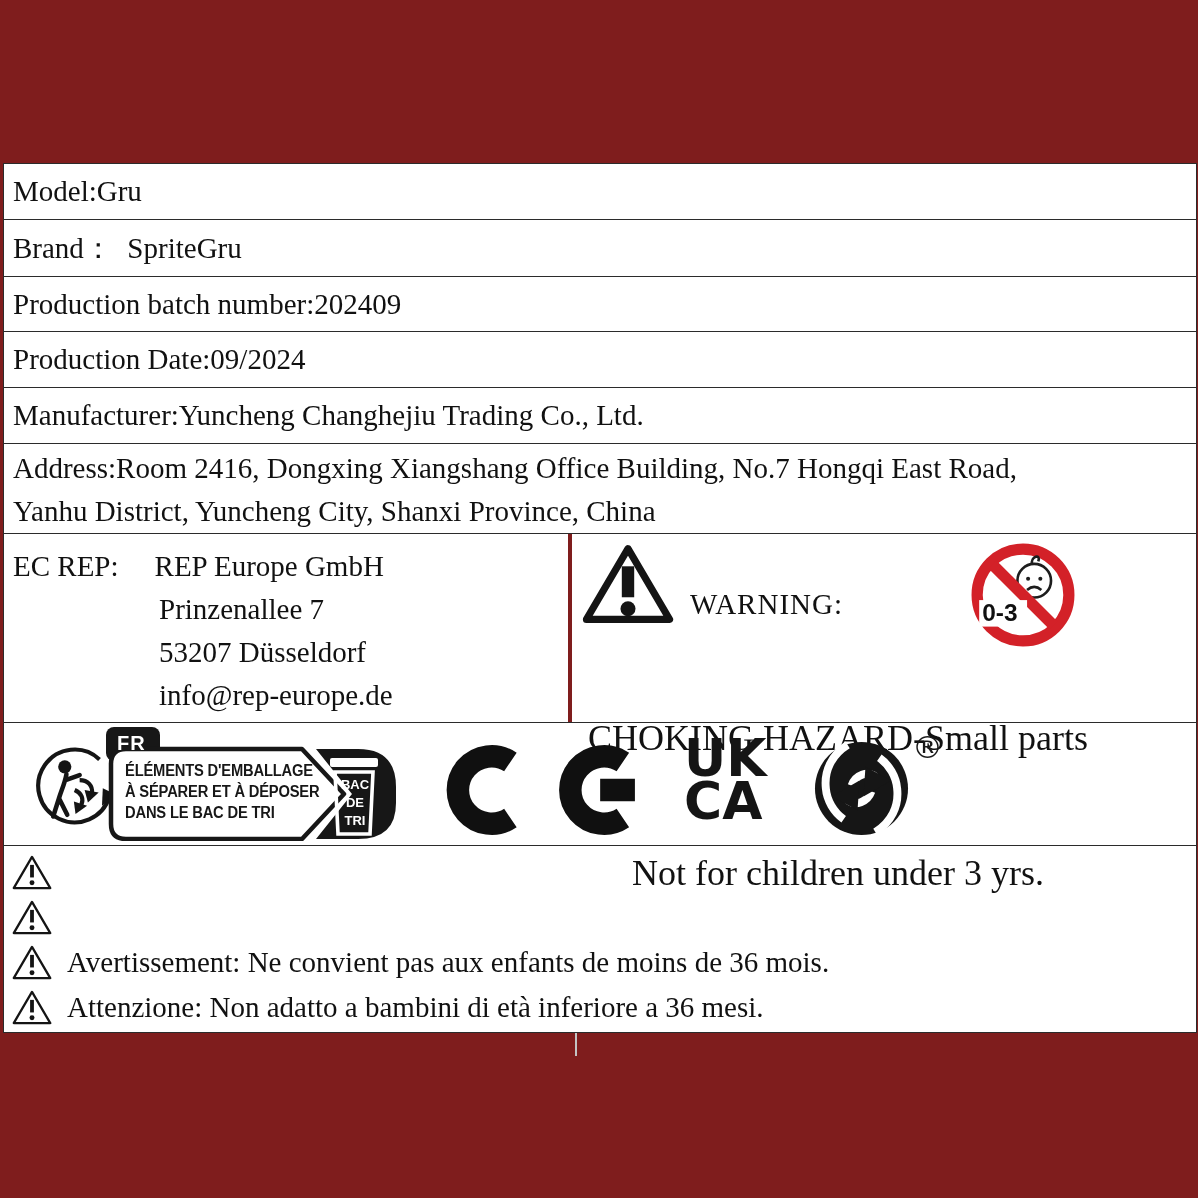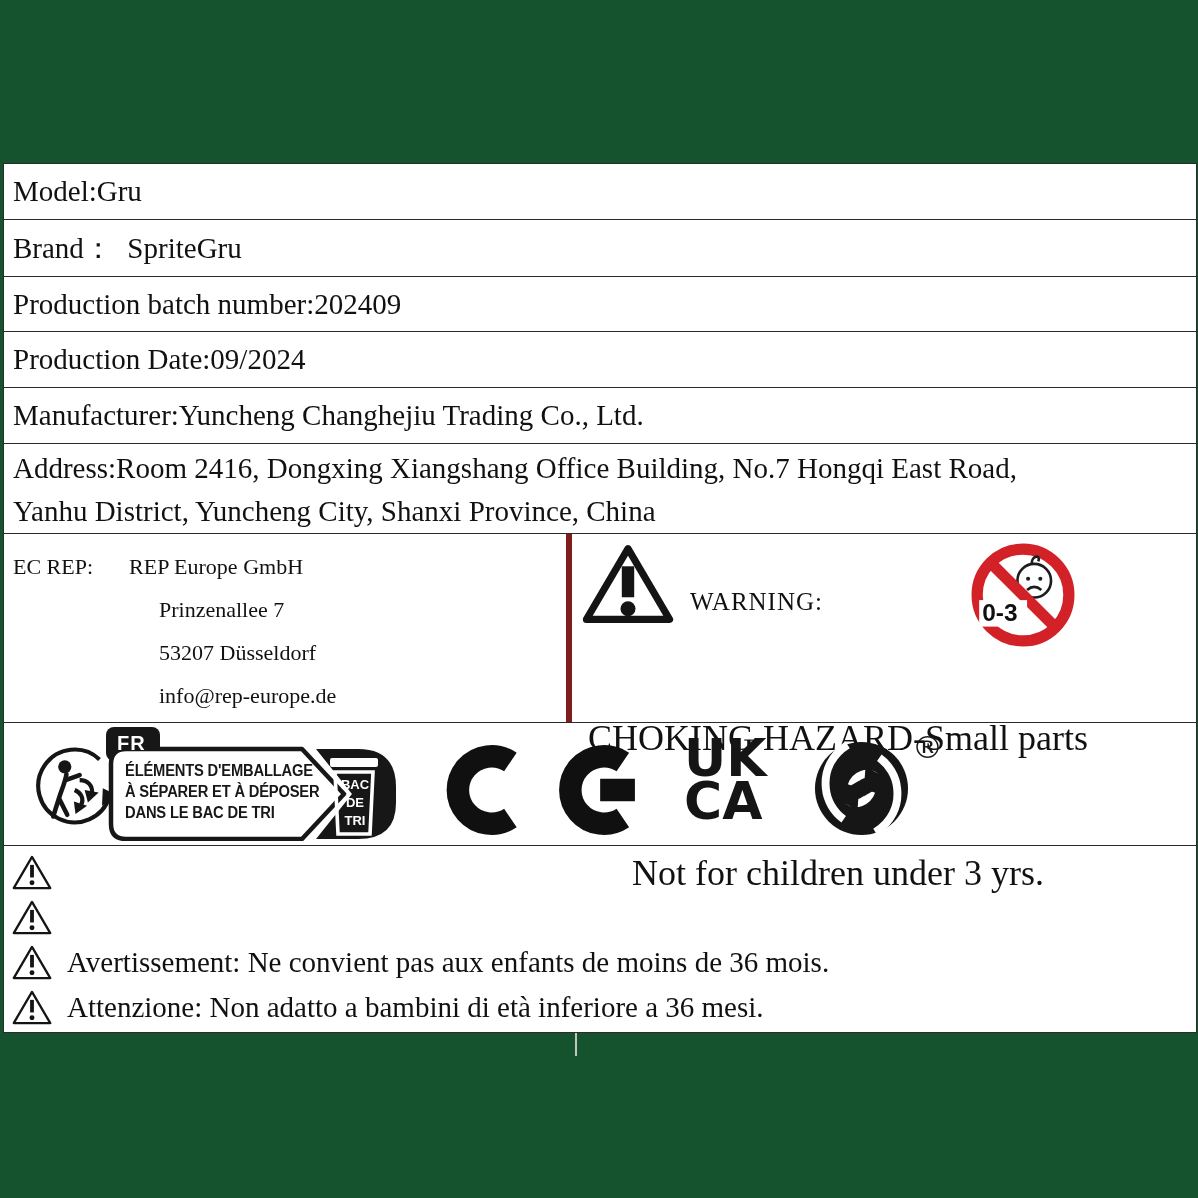--- a/index.html
+++ b/index.html
@@ -1,36 +1,36 @@
 <!DOCTYPE html>
 <html><head>
 <meta charset="utf-8">
 <style>
   html,body{margin:0;padding:0;background:#ffffff;}
   body{width:1198px;height:1198px;font-family:"Liberation Serif",serif;color:#111;}
-  .canvas{position:relative;width:1198px;height:1198px;background:#14532d;overflow:hidden;}
+  .canvas{position:relative;width:1198px;height:1198px;background:#7f1d1d;overflow:hidden;}
   .tbl{position:absolute;left:3px;top:163px;width:1192px;border:1px solid #2b2b2b;background:#fff;}
   .trow{box-sizing:border-box;border-bottom:1px solid #2b2b2b;display:flex;align-items:center;
         padding-left:9px;font-size:29px;line-height:1.2;}
   .pre{white-space:pre;}
   .r1{height:56px}.r2{height:57px}.r3{height:55px}.r4{height:56px}.r5{height:56px}
   .r6{height:90px;display:block;padding-top:3px;line-height:43px;font-family:Liberation Serif, serif;}
   .r7{height:189px;padding:0;display:flex;align-items:stretch;}
   .r8{height:123px;position:relative;padding:0;}
   .r9{height:186px;display:block;border-bottom:none;padding:4px 0 0 0;}
   
-  .cell-ec{width:568px;box-sizing:border-box;border-right:6px solid #7f1d1d;padding:11px 0 0 9px;
-           font-size:22px;line-height:43px;}
+  .cell-ec{width:568px;box-sizing:border-box;border-right:4px solid #7f1d1d;padding:11px 0 0 9px;
+           font-size:29px;line-height:43px;}
   .ec-l1{display:flex;}
   .ec-co{margin-left:36px;}
   .ec-ind{margin-left:146px;}
   
   .cell-warn{flex:1;position:relative;}
   .warn-tri{position:absolute;left:10px;top:8px;width:92px;height:84px;}
-  .warn-title{position:absolute;left:118px;top:53px;font-size:25px;letter-spacing:1px;}
+  .warn-title{position:absolute;left:118px;top:53px;font-size:29px;letter-spacing:1px;}
   .age-icon{position:absolute;left:398px;top:8px;width:106px;height:106px;}
   .warn-lines{position:absolute;left:16px;top:92px;font-size:36px;line-height:45px;white-space:pre;text-align:center;}
   
   .triman{position:absolute;left:30px;top:24px;width:88px;height:86px;}
   .fr-label{position:absolute;left:100px;top:4px;width:294px;height:114px;}
   .fr-bg{position:absolute;left:0;top:0;width:294px;height:114px;}
   .fr-tab{position:absolute;left:13px;top:4px;color:#fff;font-family:"Liberation Sans",sans-serif;
           font-weight:bold;font-size:20px;letter-spacing:1px;}
   .fr-lines{position:absolute;left:21px;top:33px;font-family:"Liberation Sans",sans-serif;
             font-weight:bold;font-size:16px;line-height:21px;color:#171717;white-space:nowrap;

